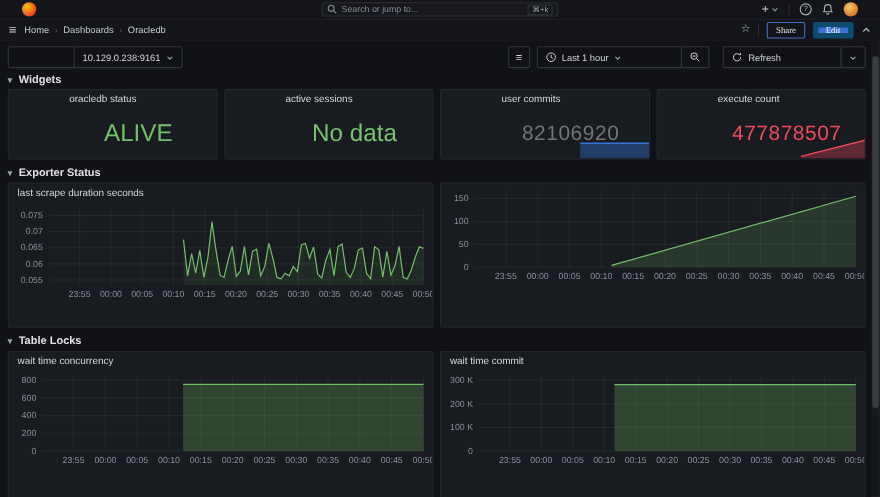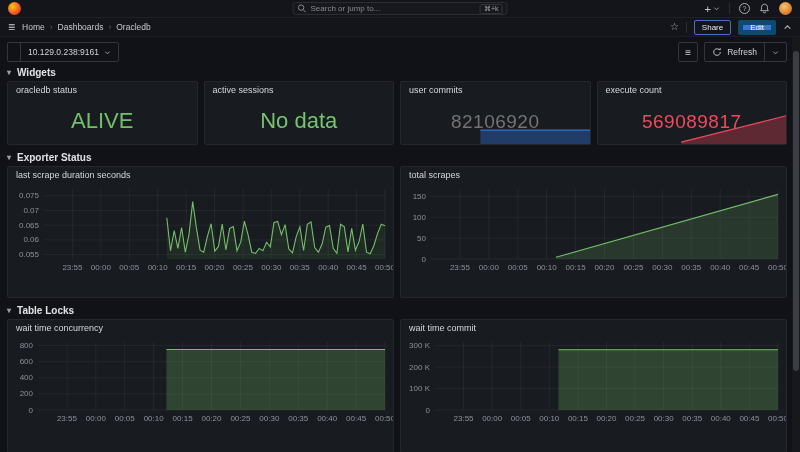--- a/index.html
+++ b/index.html
@@ -2,21 +2,21 @@
 <html><head>
 <meta charset="utf-8">
 <style>
   * { margin:0; padding:0; box-sizing:border-box; }
   html,body { width:800px; height:452px; overflow:hidden; background:#111217;
     font-family:"Liberation Sans", sans-serif; color:#d8d9da; }
   svg { display:block; }
 
   
   .topnav { height:18px; background:#14151a; border-bottom:1px solid #1f2126;
-    display:flex; align-items:center; padding:0 8px; position:relative; }
+    display:flex; align-items:center; padding:0 20px; position:relative; }
   .logo { width:13px; height:13px; border-radius:50%;
     background:radial-gradient(circle at 35% 35%, #fbca0a 0%, #f05a28 55%, #b5321f 100%);
     display:inline-block; }
   .searchbox { position:absolute; left:50%; transform:translateX(-50%);
     width:215px; height:13px; background:#17181d; border:1px solid #2b2d33; border-radius:3px;
     display:flex; align-items:center; gap:4px; padding:0 4px; font-size:8px; color:#858a93; }
   .searchbox .ph { flex:1; }
   .kbd { border:1px solid #31343b; border-radius:2px; padding:0 3px; font-size:7px; color:#9aa0a8; }
   .nav-right { margin-left:auto; display:flex; align-items:center; gap:9px; }
   .navbtn { display:flex; align-items:center; gap:2px; color:#c7cbd1; font-size:11px; cursor:pointer; }
@@ -28,45 +28,45 @@
 
   
   .crumbbar { height:19px; background:#14151a; border-bottom:1px solid #1b1d22;
     display:flex; align-items:center; padding:0 8px; gap:7px; }
   .burger { font-size:12px; color:#cfd3d9; line-height:1; cursor:pointer; }
   .crumbs { display:flex; align-items:center; gap:5px; font-size:8.5px; color:#c4c9cf; }
   .crumbs .sep { color:#5a5e66; }
   .crumb-actions { margin-left:auto; display:flex; align-items:center; gap:7px; }
   .starbtn { color:#aab0b8; font-size:10px; line-height:1; cursor:pointer; }
   .btn { height:15px; display:flex; align-items:center; padding:0 7px; font-size:8px;
-    border-radius:2px; cursor:pointer; }
+    border-radius:2px; cursor:pointer;font-family:Liberation Serif, serif; }
   .btn-outline { border:1px solid #4570c4; color:#e3e7ee; background:transparent; }
   .btn-fill { background:#3d71d9; color:#fff; border:5px solid #0c4a6e; }
   .chevup { color:#aab0b8; }
 
   
   .toolbar { display:flex; align-items:center; margin:5px 13px 3px 7px; }
   .grp { display:flex; align-items:stretch; height:20px; border:1px solid #33363d;
-    border-radius:2px; background:#111217; font-size:8.5px; color:#d0d3d8; }
+    border-radius:2px; background:#111217; font-size:8.5px; color:#d0d3d8;gap:47px; }
   .grp + .grp { margin-left:6px; }
   .seg { display:flex; align-items:center; gap:5px; padding:0 7px; cursor:pointer; }
   .seg + .seg { border-left:1px solid #33363d; }
   .seg.narrow { width:12px; padding:0; }
   .tb-right { margin-left:auto; display:flex; align-items:center; gap:6px; }
   .sqbtn { width:20px; height:20px; border:1px solid #33363d; border-radius:2px;
     display:flex; align-items:center; justify-content:center; color:#cfd3d9; font-size:10px; cursor:pointer; }
 
   
   .rowhdr { display:flex; align-items:center; gap:6px; height:14px; margin:2px 7px 2px 7px;
     font-size:10px; font-weight:bold; color:#e0e2e6; cursor:pointer; }
   .rowhdr .chev { color:#9aa0aa; font-size:8px; }
   .prow { display:flex; gap:6px; margin:0 13px 5px 7px; }
   .panel { background:#181b1f; border:1px solid #25272c; border-radius:2px;
     flex:1; display:flex; flex-direction:column; overflow:hidden; }
-  .h-stat { height:64px; } .h-exp { height:132px; } .h-lock { height:134px; } .h-bot { height:100px; }
+  .h-stat { height:64px;padding-left:47px; } .h-exp { height:132px; } .h-lock { height:134px; } .h-bot { height:100px; }
   .ptitle { height:16px; padding:3px 8px 0 8px; font-size:9px; font-weight:500;
     color:#d5d7db; white-space:nowrap; cursor:pointer; }
   .pbody { position:relative; flex:1; display:flex; align-items:center; justify-content:center; }
   .spark { position:absolute; inset:0; }
   .statval { position:relative; font-weight:500; line-height:1; }
   .statval.xl { font-size:22px; }
   .statval.md { font-size:19px; letter-spacing:.5px; }
   .chart { flex:1; position:relative; cursor:crosshair; }
   .chart svg text { fill:#8b919c; font-size:8px; font-family:"Liberation Sans",sans-serif; }
 
@@ -135,20 +135,39 @@
       <svg width="7" height="7" viewBox="0 0 8 8">
         <path d="M1.5 3l2.5 2.5L6.5 3" stroke="#9aa0aa" stroke-width="1.1" fill="none"></path>
         </svg>
     </span>
   </div>
   <div class="tb-right">
     <span class="sqbtn">≡</span>
     <div class="grp">
       <span class="seg">
         <svg width="10" height="10" viewBox="0 0 10 10">
+          <circle cx="5" cy="5" r="3.9" fill="none" stroke="#d0d3d8" stroke-width="0.9"></circle>
+          <path d="M5 2.8v2.4l1.6 1" fill="none" stroke="#d0d3d8" stroke-width="0.9"></path>
+          </svg>
+        <span>Last 1 hour</span>
+        <svg width="7" height="7" viewBox="0 0 8 8">
+          <path d="M1.5 3l2.5 2.5L6.5 3" stroke="#9aa0aa" stroke-width="1.1" fill="none"></path>
+          </svg>
+      </span>
+      <span class="seg">
+        <svg width="10" height="10" viewBox="0 0 10 10">
+          <circle cx="4" cy="4" r="2.9" fill="none" stroke="#d0d3d8" stroke-width="0.9"></circle>
+          <line x1="2.6" y1="4" x2="5.4" y2="4" stroke="#d0d3d8" stroke-width="0.9"></line>
+          <line x1="6.2" y1="6.2" x2="8.8" y2="8.8" stroke="#d0d3d8" stroke-width="0.9"></line>
+          </svg>
+      </span>
+    </div>
+    <div class="grp">
+      <span class="seg">
+        <svg width="10" height="10" viewBox="0 0 10 10">
           <path d="M8.3 5a3.3 3.3 0 1 1-1-2.3" fill="none" stroke="#d0d3d8" stroke-width="0.9"></path>
           <path d="M8.6 0.8v2.2H6.4z" fill="#d0d3d8"></path>
           </svg>
         <span>Refresh</span>
       </span>
       <span class="seg">
         <svg width="7" height="7" viewBox="0 0 8 8">
           <path d="M1.5 3l2.5 2.5L6.5 3" stroke="#9aa0aa" stroke-width="1.1" fill="none"></path>
           </svg>
       </span>
@@ -187,21 +206,21 @@
   </div>
   <div class="panel h-stat">
     <div class="ptitle">execute count</div>
     <div class="pbody">
       <div class="spark">
           <svg width="189" height="46">
             <polygon points="83.16,46 83.2,44.2 189.0,17.5 189,46" fill="rgba(242,73,92,0.32)" stroke="none"></polygon>
             <polyline points="83.2,44.2 189.0,17.5" fill="none" stroke="#f2495c" stroke-width="1.2"></polyline>
           </svg>
         </div>
-      <div class="statval md" style="color: rgb(242, 73, 92);">569089817</div>
+      <div class="statval md" style="color: rgb(242, 73, 92);">477878507</div>
     </div>
   </div>
 </div>
 
 <div class="rowhdr">
   <span class="chev">▾</span>
   <span>Exporter Status</span>
 </div>
 <div class="prow">
   <div class="panel h-exp">
@@ -241,21 +260,20 @@
           <line x1="36" x2="377" y1="27.470588235294088" y2="27.470588235294088" stroke="rgba(204,204,220,0.07)"></line>
           <text x="31" y="29.970588235294088" text-anchor="end">0.07</text>
           <line x1="36" x2="377" y1="12.764705882352933" y2="12.764705882352933" stroke="rgba(204,204,220,0.07)"></line>
           <text x="31" y="15.264705882352933" text-anchor="end">0.075</text>
           <polygon points="158.8,76.0 158.8,34.8 162.5,67.8 166.2,47.5 169.9,65.4 173.6,44.5 177.3,69.2 181.0,51.3 184.7,18.6 188.4,44.8 192.1,67.2 195.7,69.2 199.4,53.4 203.1,40.7 206.8,68.1 210.5,63.4 214.2,41.0 217.9,66.9 221.6,45.4 225.3,43.6 229.0,67.8 232.7,59.2 236.4,38.1 240.1,51.9 243.8,69.2 247.5,70.4 251.2,65.4 254.9,67.8 258.6,59.2 262.3,63.9 266.0,39.5 269.7,38.4 273.4,51.6 277.1,41.6 280.8,66.0 284.5,69.8 288.2,53.6 291.9,43.9 295.6,67.5 299.3,41.3 303.0,38.9 306.7,64.5 310.4,69.2 314.1,61.0 317.8,44.2 321.5,42.5 325.2,65.4 328.9,70.4 332.6,41.3 336.3,43.9 340.0,68.9 343.7,45.4 347.4,67.2 351.1,58.4 354.8,41.0 358.5,69.2 362.2,70.7 365.9,62.5 369.6,50.4 373.3,41.3 377.0,42.8 377.0,76.0" fill="#73bf69" fill-opacity="0.1" stroke="none"></polygon>
           <polyline points="158.8,34.8 162.5,67.8 166.2,47.5 169.9,65.4 173.6,44.5 177.3,69.2 181.0,51.3 184.7,18.6 188.4,44.8 192.1,67.2 195.7,69.2 199.4,53.4 203.1,40.7 206.8,68.1 210.5,63.4 214.2,41.0 217.9,66.9 221.6,45.4 225.3,43.6 229.0,67.8 232.7,59.2 236.4,38.1 240.1,51.9 243.8,69.2 247.5,70.4 251.2,65.4 254.9,67.8 258.6,59.2 262.3,63.9 266.0,39.5 269.7,38.4 273.4,51.6 277.1,41.6 280.8,66.0 284.5,69.8 288.2,53.6 291.9,43.9 295.6,67.5 299.3,41.3 303.0,38.9 306.7,64.5 310.4,69.2 314.1,61.0 317.8,44.2 321.5,42.5 325.2,65.4 328.9,70.4 332.6,41.3 336.3,43.9 340.0,68.9 343.7,45.4 347.4,67.2 351.1,58.4 354.8,41.0 358.5,69.2 362.2,70.7 365.9,62.5 369.6,50.4 373.3,41.3 377.0,42.8" fill="none" stroke="#73bf69" stroke-width="1.1"></polyline>
         </svg>
       </div>
   </div>
   <div class="panel h-exp">
-    <div class="ptitle">total scrapes</div>
     <div class="chart">
         <svg width="385" height="90">
           <line x1="58.905100000000004" x2="58.905100000000004" y1="6" y2="76" stroke="rgba(204,204,220,0.07)"></line>
           <text x="58.905100000000004" y="87" text-anchor="middle">23:55</text>
           <line x1="87.8449" x2="87.8449" y1="6" y2="76" stroke="rgba(204,204,220,0.07)"></line>
           <text x="87.8449" y="87" text-anchor="middle">00:00</text>
           <line x1="116.75" x2="116.75" y1="6" y2="76" stroke="rgba(204,204,220,0.07)"></line>
           <text x="116.75" y="87" text-anchor="middle">00:05</text>
           <line x1="145.6551" x2="145.6551" y1="6" y2="76" stroke="rgba(204,204,220,0.07)"></line>
           <text x="145.6551" y="87" text-anchor="middle">00:10</text>

